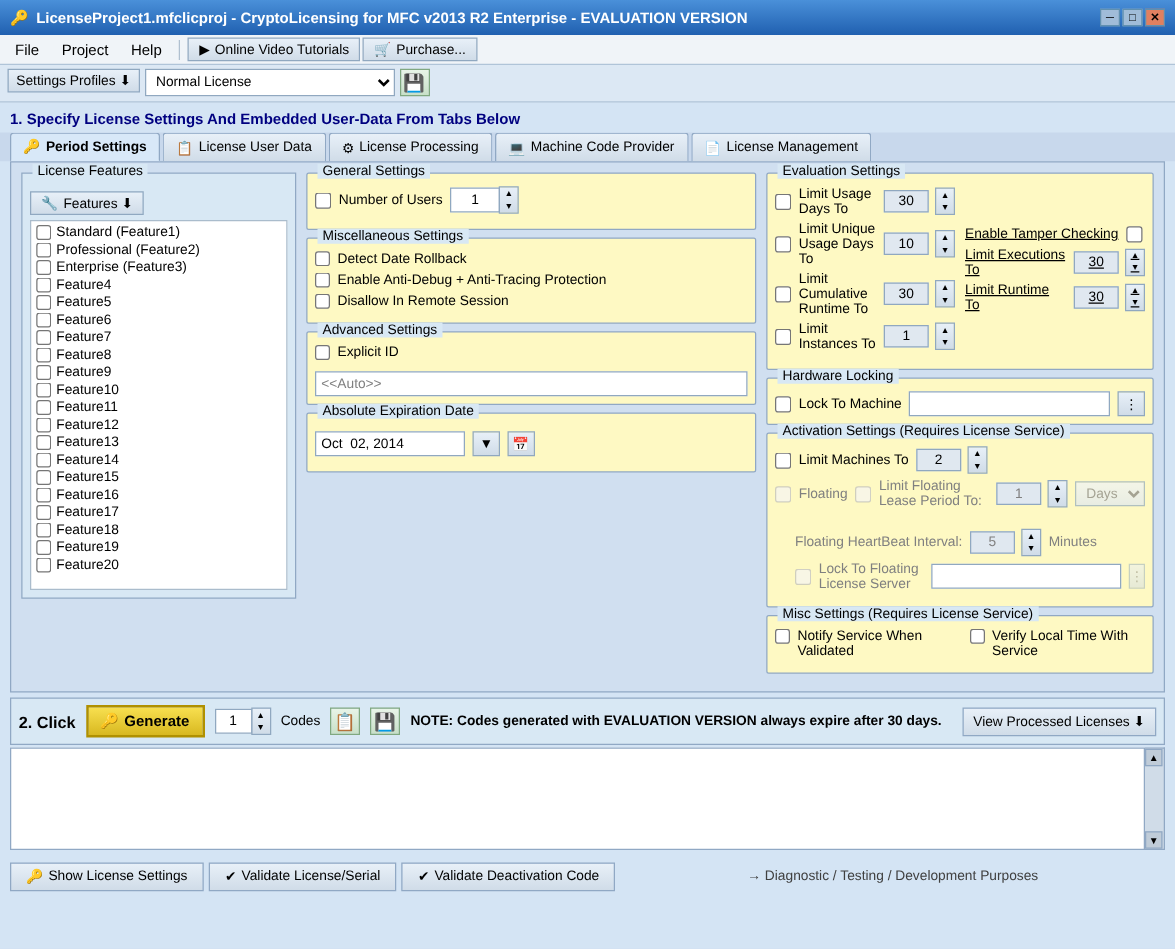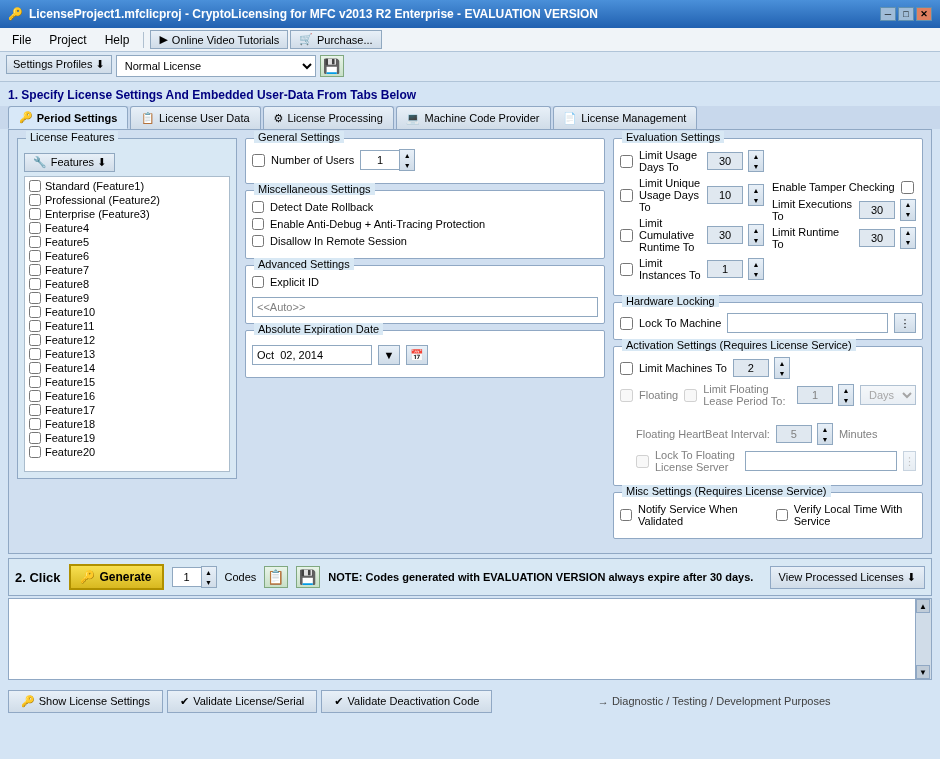--- a/index.html
+++ b/index.html
@@ -136,21 +136,21 @@
       margin: 0 8px 4px 8px;
       border: 1px solid #90a8c4;
       padding: 8px;
       display: flex;
       gap: 8px;
     }
 
     
     .panel-group {
       border: 1px solid #90a8c4;
-      background: #ffffff;
+      background: #fef9c3;
       border-radius: 2px;
       padding: 6px;
       position: relative;
       margin-bottom: 6px;
     }
     .panel-title {
       position: absolute;
       top: -8px; left: 8px;
       background: #d8e8f4;
       padding: 0 4px;
@@ -204,21 +204,21 @@
       font-size: 11px;
     }
     .spin-up, .spin-down {
       width: 14px; height: 10px;
       cursor: pointer;
       font-size: 7px;
       display: flex; align-items: center; justify-content: center;
       border: none; background: transparent;
     }
 
-    .checkbox-row { display: flex; align-items: center; gap: 6px; margin-bottom: 5px; }
+    .checkbox-row { display: flex; gap: 6px; margin-bottom: 5px; }
     .checkbox-row input[type=checkbox] { width: 12px; height: 12px; }
 
     
     .eval-row { display: flex; align-items: center; gap: 6px; margin-bottom: 4px; font-size: 11px; }
     .eval-num {
       width: 36px; height: 18px;
       border: 1px solid #90a8c0; background: #e0e8f0;
       text-align: center; font-size: 11px;
     }
 
@@ -593,21 +593,21 @@
             <div class="eval-row">
               <input type="checkbox" style="">
               <span>Limit Instances To</span>
               <input class="eval-num" type="text" value="1" style="">
               <div class="spin-arrows">
                   <button class="spin-up">▲</button>
                   <button class="spin-down">▼</button>
                 </div>
             </div>
           </div>
-          <div style="flex:1;">
+          <div style="flex:1;text-decoration:underline;">
             <div class="eval-row">
               <span>Enable Tamper Checking</span>
               <input type="checkbox" style="">
             </div>
             <div class="eval-row">
               <span>Limit Executions To</span>
               <input class="eval-num" type="text" value="30" style="">
               <div class="spin-arrows">
                   <button class="spin-up">▲</button>
                   <button class="spin-down">▼</button>

